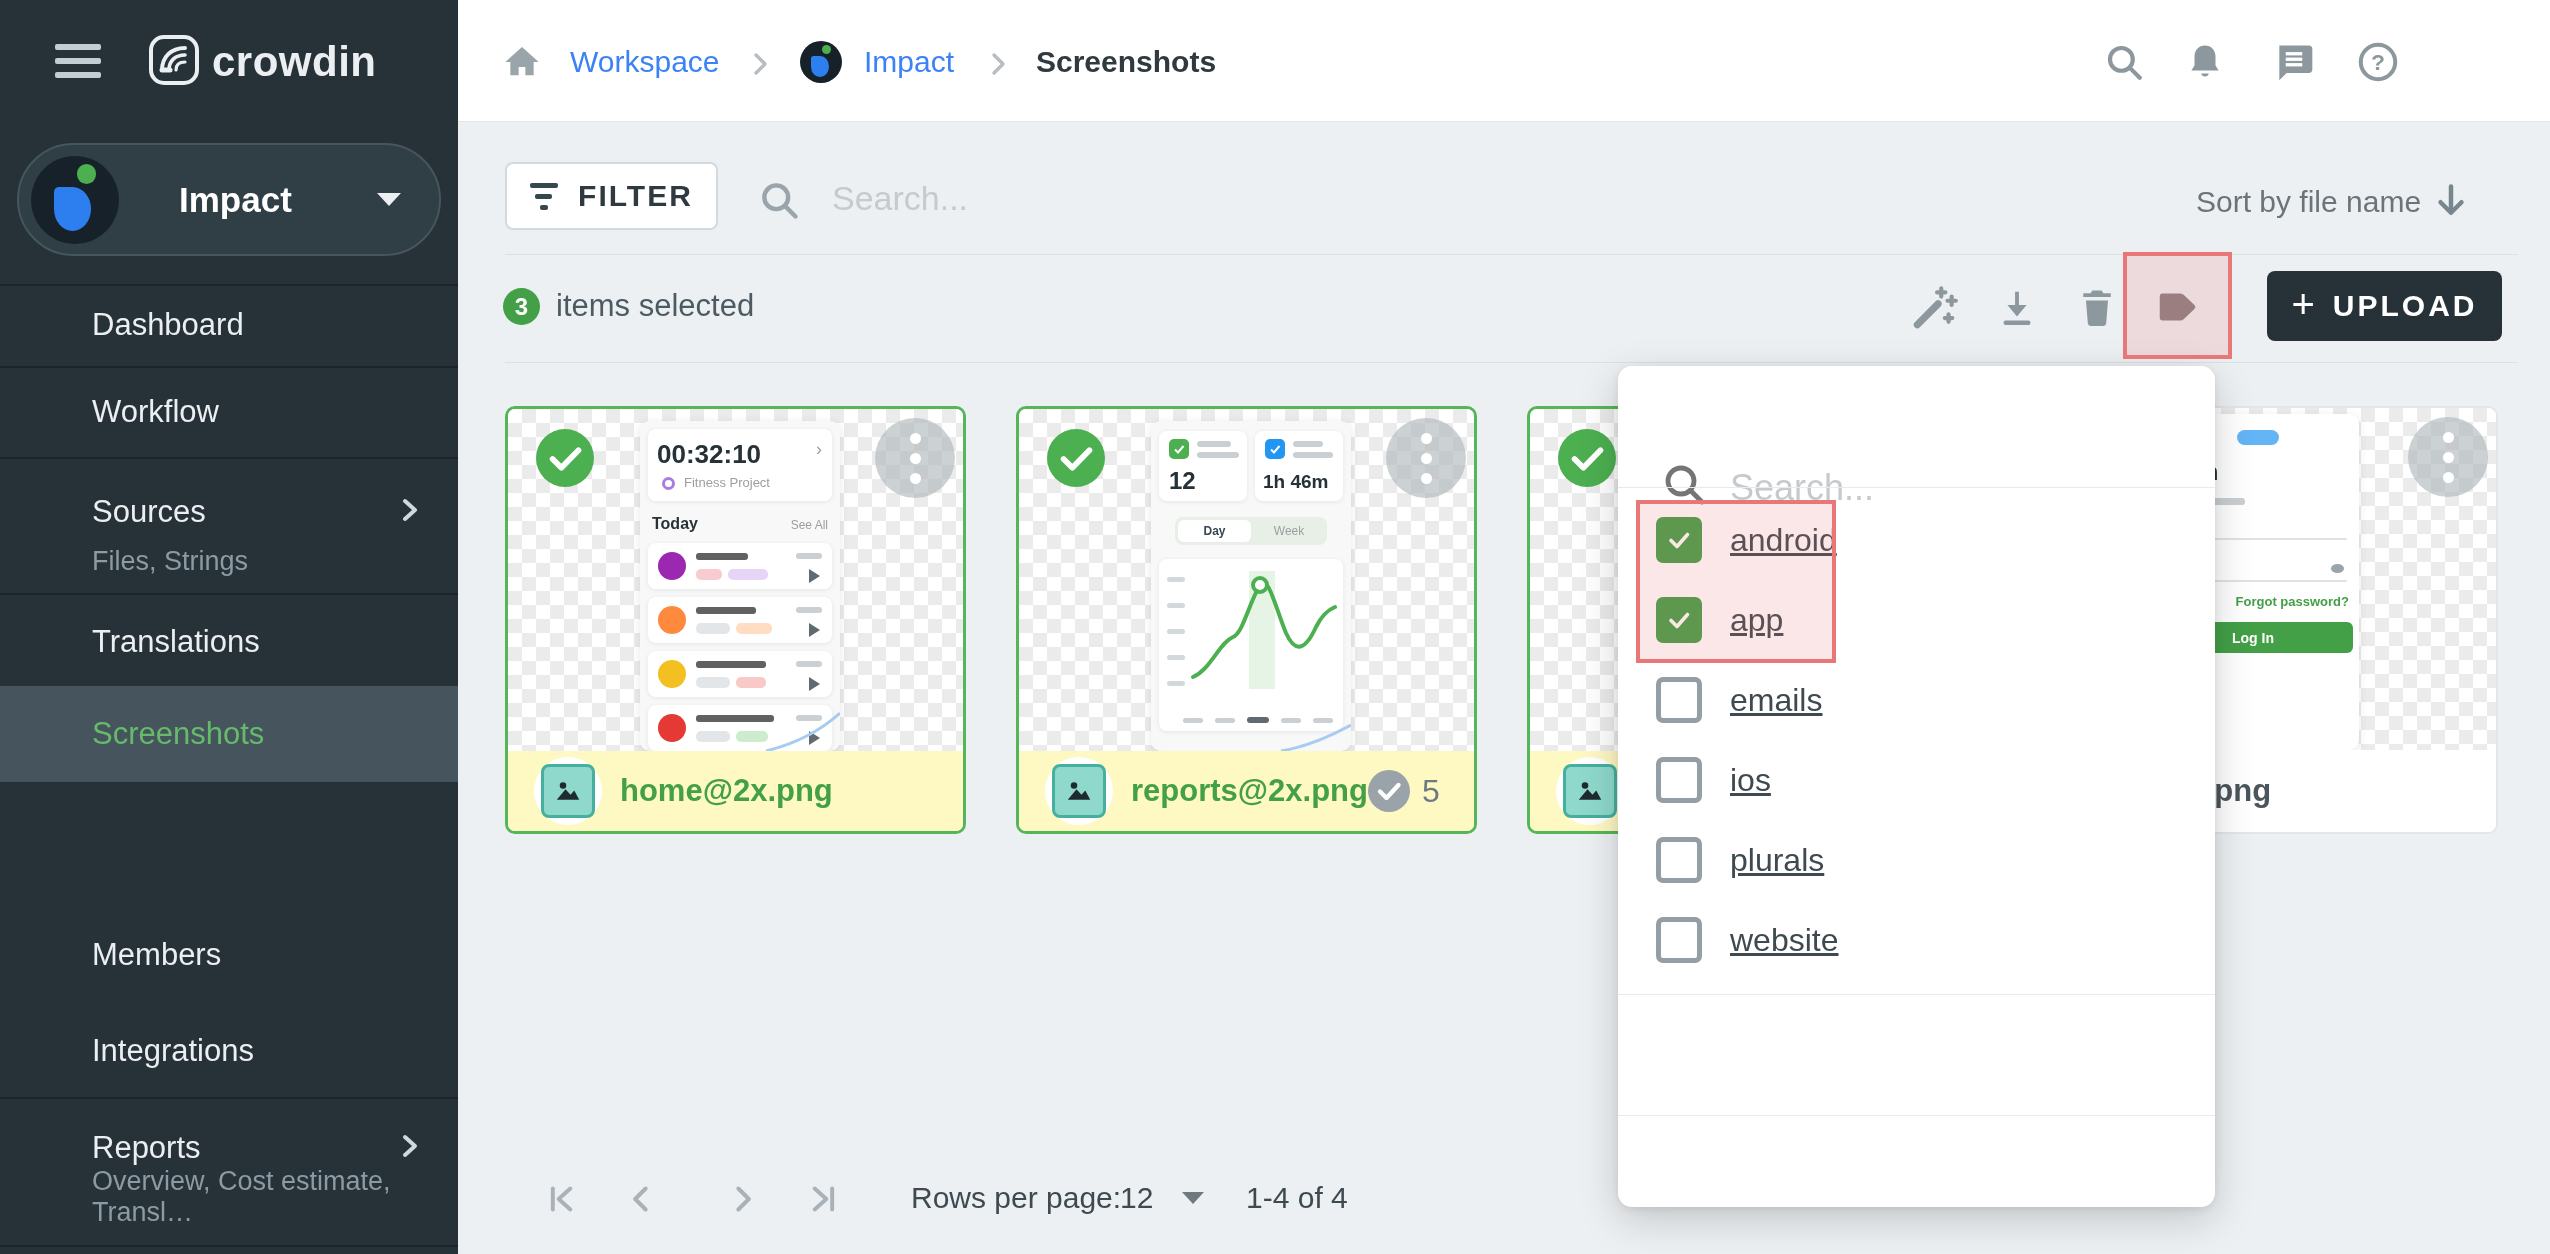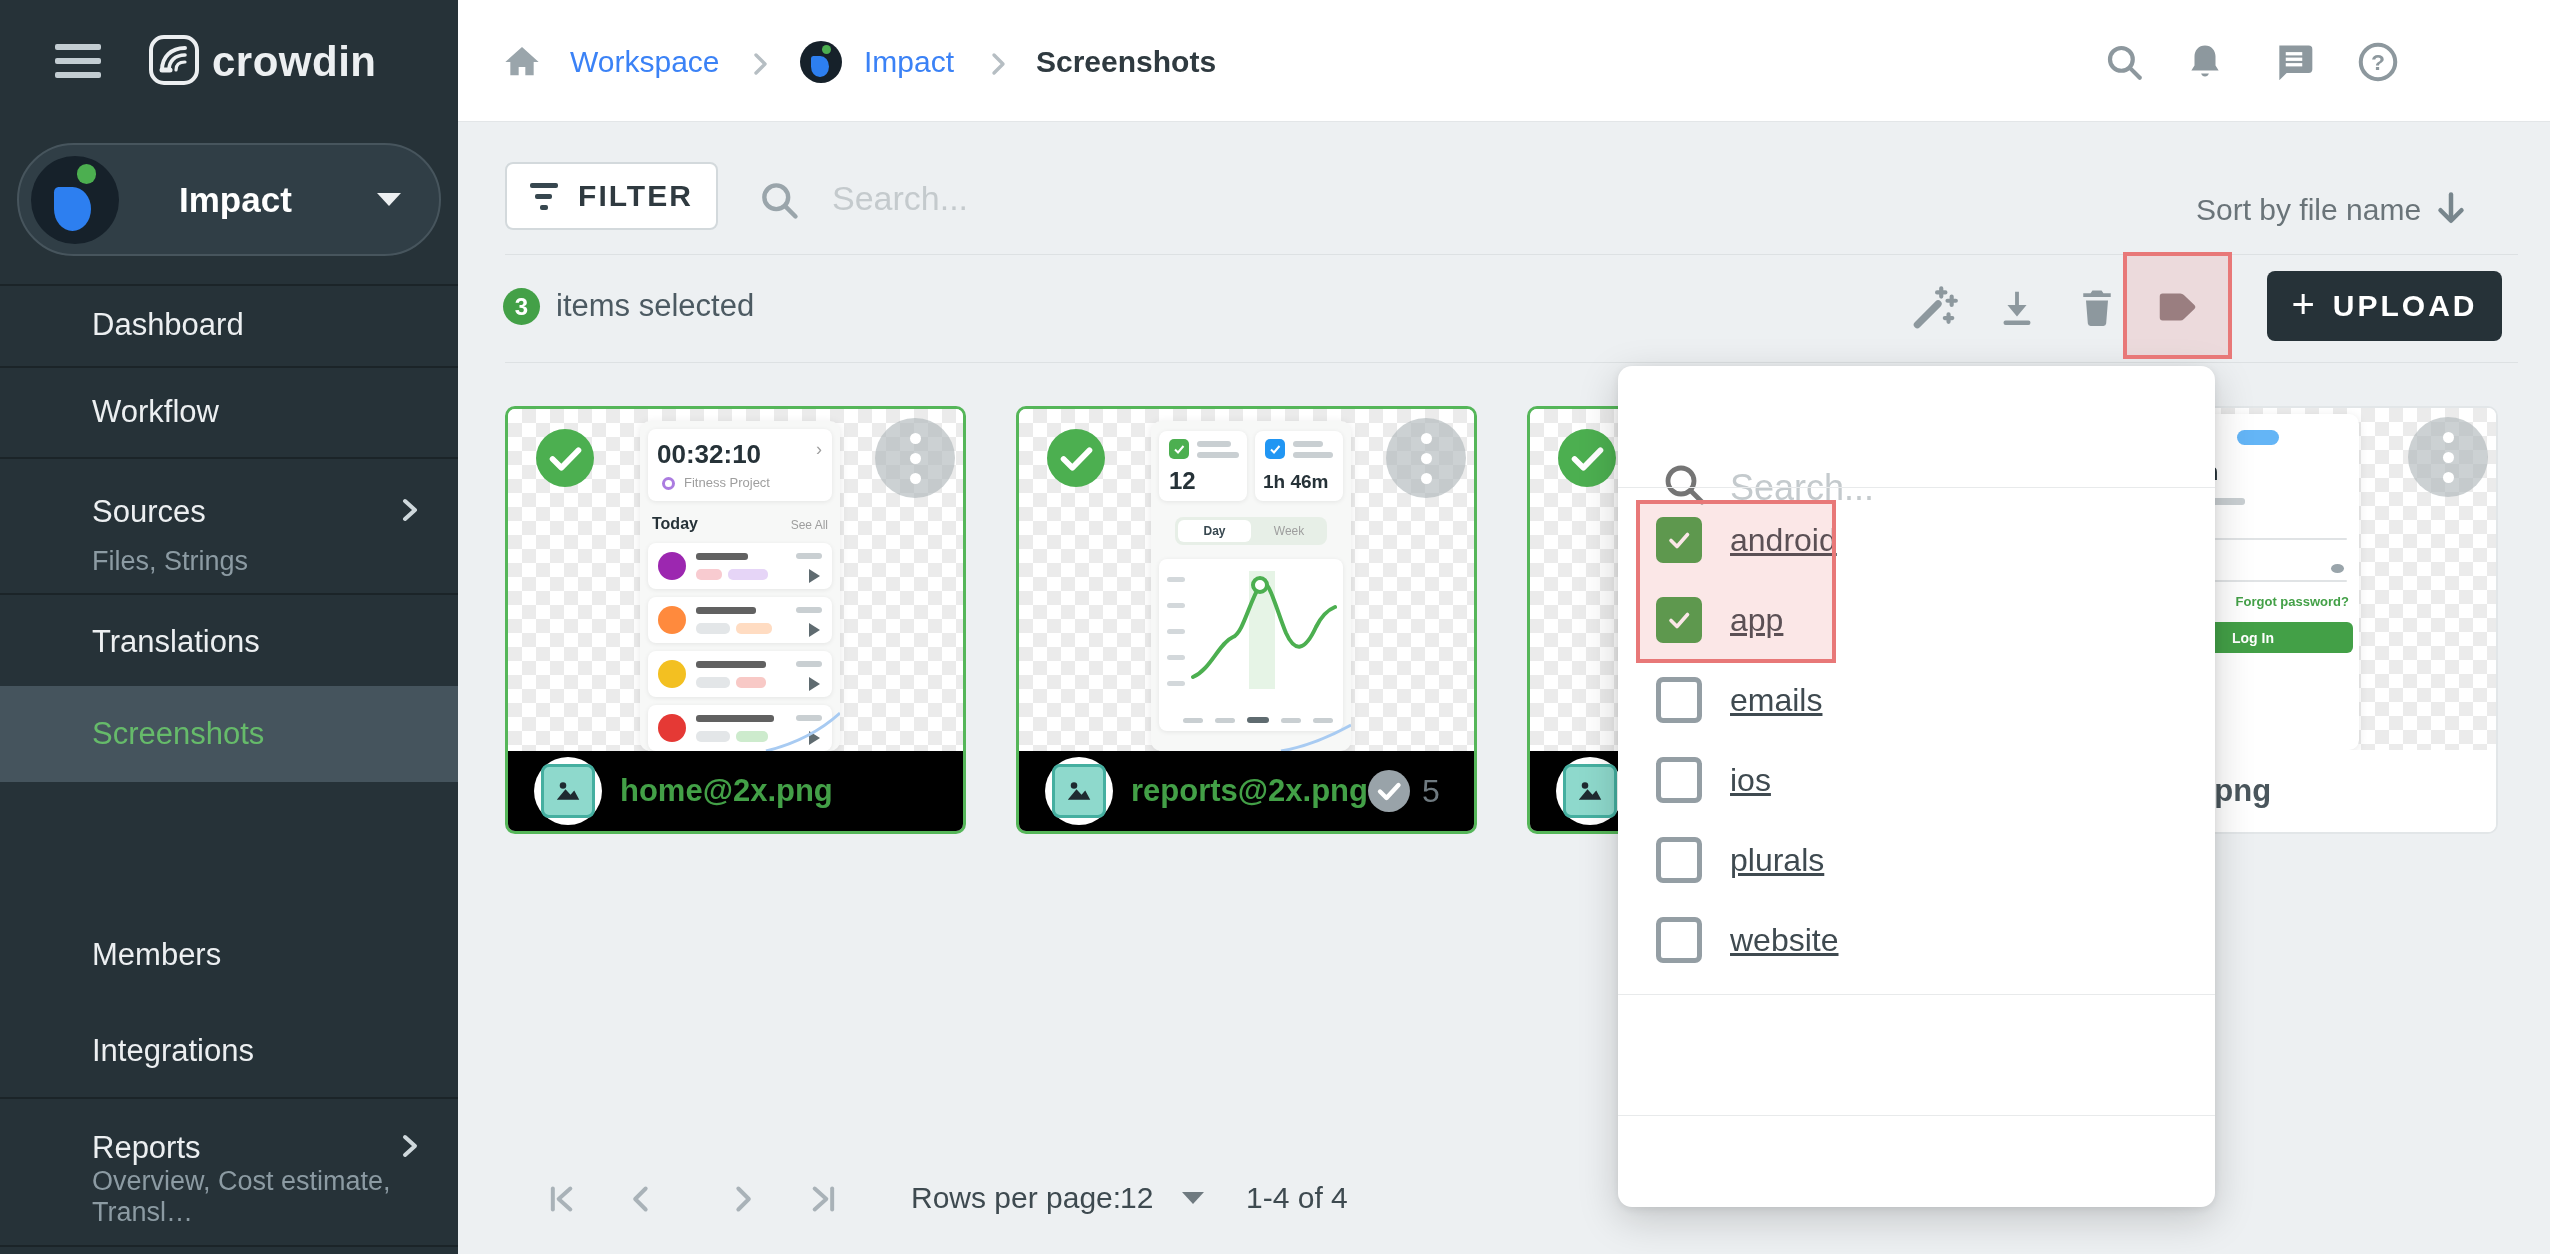--- a/index.html
+++ b/index.html
@@ -36,21 +36,21 @@
   .mini-proj .dot { position:absolute; left:52%; top:10%; width:22%; height:22%; border-radius:50%; background:#4CAF50; }
   .mini-proj .drop { position:absolute; left:26%; top:36%; width:42%; height:50%; background:#2D7FF0; border-radius:12% 50% 50% 50%; }
   .top-ic { position:absolute; top:38px; width:48px; height:48px; display:flex; align-items:center; justify-content:center; cursor:pointer; }
 
   
   .filter-btn { left:505px; top:162px; width:213px; height:68px; background:#FFFFFF; border:2px solid #D3D9DC; border-radius:8px; display:flex; align-items:center; justify-content:center; gap:20px; cursor:pointer; }
   .filter-btn .txt { font-size:30px; font-weight:bold; letter-spacing:2px; color:#2F3A40; }
   .funnel span { display:block; height:5px; background:#37474F; border-radius:2px; margin-bottom:6px; }
   .search-input { left:832px; top:175px; width:700px; height:46px; border:none; outline:none; background:transparent; font-family:"Liberation Sans",sans-serif; font-size:34px; color:#455A64; }
   .search-input::placeholder { color:#C4CACD; }
-  .sort-wrap { left:2196px; top:188px; display:flex; align-items:center; gap:12px; cursor:pointer; }
+  .sort-wrap { left:2196px; top:180px; display:flex; align-items:center; gap:12px; cursor:pointer; }
   .sort-txt { font-size:30px; color:#6A7479; }
   .hdiv { position:absolute; height:1px; background:#DDE1E3; }
 
   
   .sel-badge { left:503px; top:288px; width:37px; height:37px; border-radius:50%; background:#43A047; color:#fff; font-size:24px; font-weight:bold; display:flex; align-items:center; justify-content:center; }
   .sel-text { left:556px; top:306px; transform:translateY(-50%); font-size:31px; color:#4C5A62; }
   .act-ic { position:absolute; top:282px; width:50px; height:50px; display:flex; align-items:center; justify-content:center; cursor:pointer; }
   .upload-btn { left:2267px; top:271px; width:235px; height:70px; background:#263238; border-radius:8px; display:flex; align-items:center; justify-content:center; gap:18px; color:#fff; cursor:pointer; }
   .upload-btn .plus { font-size:40px; font-weight:normal; line-height:1; margin-top:-4px; }
   .upload-btn .txt { font-size:30px; font-weight:bold; letter-spacing:3px; }
@@ -59,21 +59,21 @@
   .annot { position:absolute; background:rgba(234,112,112,0.17); border:4px solid #E87878; z-index:46; pointer-events:none; }
 
   
   .card { position:absolute; top:406px; width:461px; height:428px; border-radius:10px; overflow:hidden; background:#fff; z-index:12; }
   .card.selected { border:3px solid #55B659; }
   .card.plain { border:2px solid #E2E6E8; }
   .thumb { position:absolute; left:0; top:0; right:0; height:342px; overflow:hidden;
     background-color:#fff;
     background-image:linear-gradient(45deg,#EBEBEB 25%,transparent 25%,transparent 75%,#EBEBEB 75%),linear-gradient(45deg,#EBEBEB 25%,transparent 25%,transparent 75%,#EBEBEB 75%);
     background-size:28px 28px; background-position:0 0,14px 14px; }
-  .card-footer { position:absolute; left:0; right:0; top:342px; bottom:0; background:#000000; display:flex; align-items:center; padding-left:26px; }
+  .card-footer { position:absolute; left:0; right:0; top:342px; bottom:0; background:#fef9c3; display:flex; align-items:center; padding-left:26px; }
   .card.plain .card-footer { background:#FFFFFF; }
   .halo { width:68px; height:68px; border-radius:50%; background:#FFFFFF; display:flex; align-items:center; justify-content:center; flex:0 0 auto; }
   .img-chip { width:54px; height:54px; border-radius:8px; background:#8ED9CC; border:3px solid #45AFA0; display:flex; align-items:center; justify-content:center; }
   .fname { margin-left:18px; font-size:31px; font-weight:bold; color:#43A047; white-space:nowrap; }
   .fname.dark { color:#4A565C; }
   .check-badge { position:absolute; left:28px; top:20px; width:58px; height:58px; z-index:3; }
   .dots-menu { position:absolute; right:8px; top:9px; width:80px; height:80px; border-radius:50%; background:rgba(176,184,188,0.65); display:flex; flex-direction:column; align-items:center; justify-content:center; gap:9px; cursor:pointer; z-index:3; }
   .dots-menu i { width:11px; height:11px; border-radius:50%; background:#FFFFFF; }
   .cnt-badge { width:42px; height:42px; }
   .cnt-num { font-size:32px; color:#6F7A80; margin-left:12px; }

